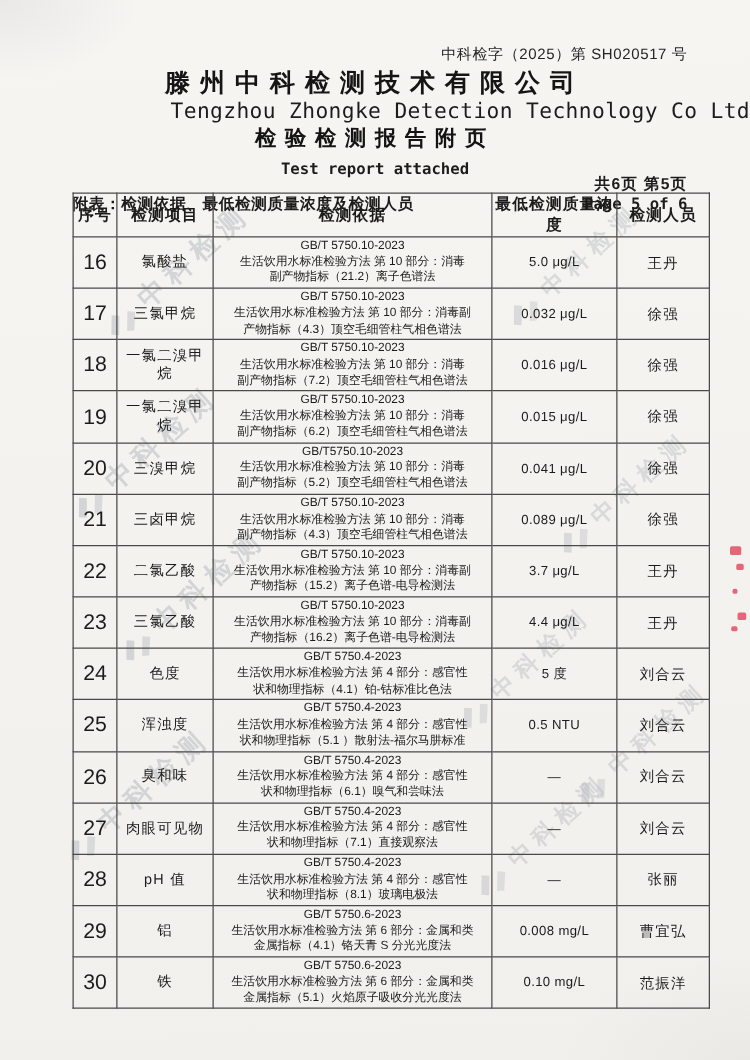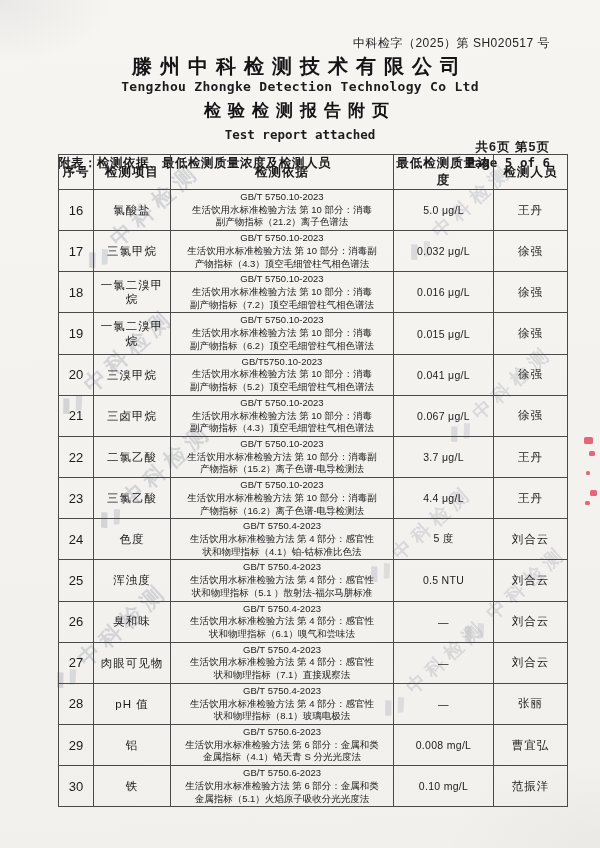--- a/index.html
+++ b/index.html
@@ -33,41 +33,41 @@
   .seal-frag { position:absolute; pointer-events:none; }
   .seal-frag i {
     position:absolute; display:block; background:#e0314b; opacity:.72;
     border-radius:1.5px; filter:blur(0.4px);
   }
 
   
   .doc-number { position:absolute; top:35px; right:50px; font-size:12px; letter-spacing:.5px; color:#242424; }
   .center-line { position:absolute; left:0; width:100%; text-align:center; }
   .company-cn { top:53px; font-size:20px; font-weight:700; letter-spacing:8px; color:#151515; }
-  .company-en { top:79px; font-family:"DejaVu Sans Mono", monospace; font-size:13px; font-weight:700; letter-spacing:.3px; }
+  .company-en { top:79px; font-family:"DejaVu Sans Mono", monospace; font-size:17px; font-weight:400; letter-spacing:.3px;text-align:right; }
   .report-title-cn { top:99px; font-size:17px; font-weight:700; letter-spacing:7px; color:#141414; }
   .report-title-en { top:127px; font-family:"DejaVu Sans Mono", monospace; font-size:12.5px; font-weight:700; }
   .pages-cn { position:absolute; top:139px; right:50px; font-size:12.5px; font-weight:700; letter-spacing:1px; }
   .pages-en { position:absolute; top:155px; right:50px; font-family:"DejaVu Sans Mono", monospace; font-size:12.5px; font-weight:700;margin-left:30px; }
   .attachment-note { position:absolute; top:155px; left:58px; font-size:12.5px; font-weight:700; letter-spacing:.5px;text-align:right; }
 
   
   table.report {
     position:absolute; left:58px; top:154px; width:509px;
     border-collapse:collapse; table-layout:fixed;
     background:transparent;
   }
   table.report th, table.report td {
     border:1px solid #4a4a4a; text-align:center; vertical-align:middle;
     color:#1b1b1b; overflow:hidden;
   }
   table.report { border:1.5px solid #3d3d3d; }
   thead th { height:25px; font-size:12.5px; font-weight:700; letter-spacing:1px; padding:0 1px; }
   tbody td { height:41px; }
-  td.c-no { font-size:13px;margin-top:17px; }
+  td.c-no { font-size:17px;margin-top:17px; }
   td.c-item { font-size:11.5px; line-height:1.25; padding:0 3px; letter-spacing:1px; }
   td.c-basis { font-size:9.5px; line-height:1.34; padding:1px 14px; }
   td.c-basis .bl { white-space:nowrap; }
   td.c-conc { font-size:10.5px; letter-spacing:.3px; }
   td.c-person { font-size:11.5px; letter-spacing:1px; }
   col.no { width:35px; } col.item { width:77px; } col.basis { width:223px; }
   col.conc { width:100px; } col.person { width:74px; }
 </style>
 </head>
 <body>
@@ -236,21 +236,21 @@
     </tr>
 
     <tr>
       <td class="c-no">21</td>
       <td class="c-item">三卤甲烷</td>
       <td class="c-basis">
         <div class="bl">GB/T 5750.10-2023</div>
         <div class="bl">生活饮用水标准检验方法 第 10 部分：消毒</div>
         <div class="bl">副产物指标（4.3）顶空毛细管柱气相色谱法</div>
       </td>
-      <td class="c-conc">0.067 μg/L</td>
+      <td class="c-conc">0.089 μg/L</td>
       <td class="c-person">徐强</td>
     </tr>
 
     <tr>
       <td class="c-no">22</td>
       <td class="c-item">二氯乙酸</td>
       <td class="c-basis">
         <div class="bl">GB/T 5750.10-2023</div>
         <div class="bl">生活饮用水标准检验方法 第 10 部分：消毒副</div>
         <div class="bl">产物指标（15.2）离子色谱-电导检测法</div>

